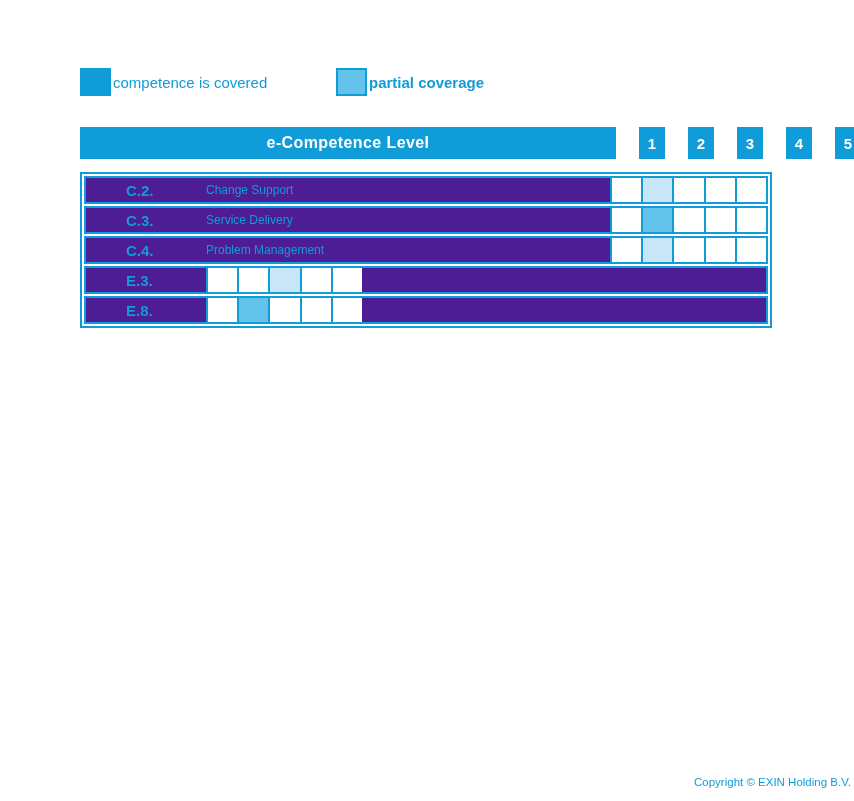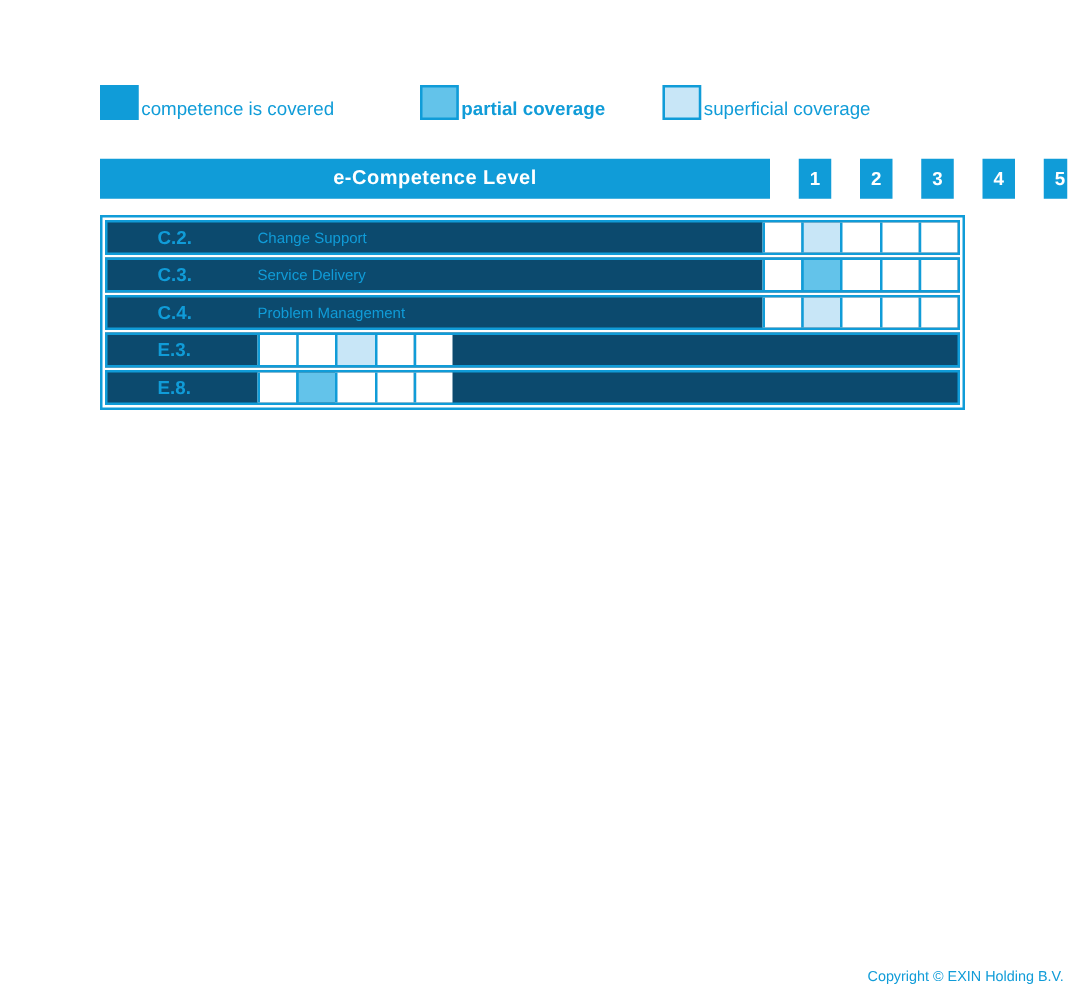--- a/index.html
+++ b/index.html
@@ -7,21 +7,21 @@
     position: relative;
     width: 854px;
     height: 801px;
     background: #ffffff;
     font-family: "Liberation Sans", sans-serif;
     overflow: hidden;
   }
 
   
   .legend { position: absolute; left: 0; top: 68px; width: 854px; height: 28px; }
-  .legend-item { position: absolute; top: 0; height: 28px; display: flex; align-items: flex-end; }
+  .legend-item { position: absolute; top: 0; height: 28px; display: flex; align-items: center; }
   .legend-item:nth-child(1) { left: 80px; }
   .legend-item:nth-child(2) { left: 336px; font-weight: bold; }
   .legend-item:nth-child(3) { left: 530px; }
   .legend-swatch { width: 31px; height: 28px; box-sizing: border-box; flex: 0 0 auto; }
   .legend-swatch[data-type="covered"]     { background: #109CD8; }
   .legend-swatch[data-type="partial"]     { background: #63C3EA; border: 2px solid #109CD8; }
   .legend-swatch[data-type="superficial"] { background: #C8E6F7; border: 2px solid #109CD8; }
   .legend-label { color: #109CD8; font-size: 15px; margin-left: 2px; white-space: nowrap; }
 
   
@@ -41,21 +41,21 @@
   }
 
   
   .comp-table {
     position: absolute; left: 80px; top: 172px; width: 692px; height: 156px;
     box-sizing: border-box; border: 2px solid #109CD8;
     display: flex; flex-direction: column; gap: 2px; padding: 2px;
   }
   .comp-row {
     flex: 1; display: flex; align-items: stretch;
-    box-sizing: border-box; border: 2px solid #109CD8; background: #0c4a6e;
+    box-sizing: border-box; border: 2px solid #109CD8; background: #4c1d95;
   }
   .row-code {
     margin-left: 40px; width: 80px; display: flex; align-items: center;
     color: #109CD8; font-weight: bold; font-size: 15px;
   }
   .row-label {
     flex: 1; display: flex; align-items: center;
     color: #109CD8; font-size: 12px;
   }
   .row-levels { width: 156px; display: flex; flex: 0 0 auto; }
@@ -75,24 +75,20 @@
 <div class="page">
 
   <div class="legend">
     <div class="legend-item">
       <span class="legend-swatch" data-type="covered"></span>
       <span class="legend-label">competence is covered</span>
     </div>
     <div class="legend-item">
       <span class="legend-swatch" data-type="partial"></span>
       <span class="legend-label">partial coverage</span>
-    </div>
-    <div class="legend-item">
-      <span class="legend-swatch" data-type="superficial"></span>
-      <span class="legend-label">superficial coverage</span>
     </div>
   </div>
 
   <div class="header-row">
     <div class="header-main">e-Competence Level</div>
     <div class="header-level">1</div>
     <div class="header-level">2</div>
     <div class="header-level">3</div>
     <div class="header-level">4</div>
     <div class="header-level">5</div>

